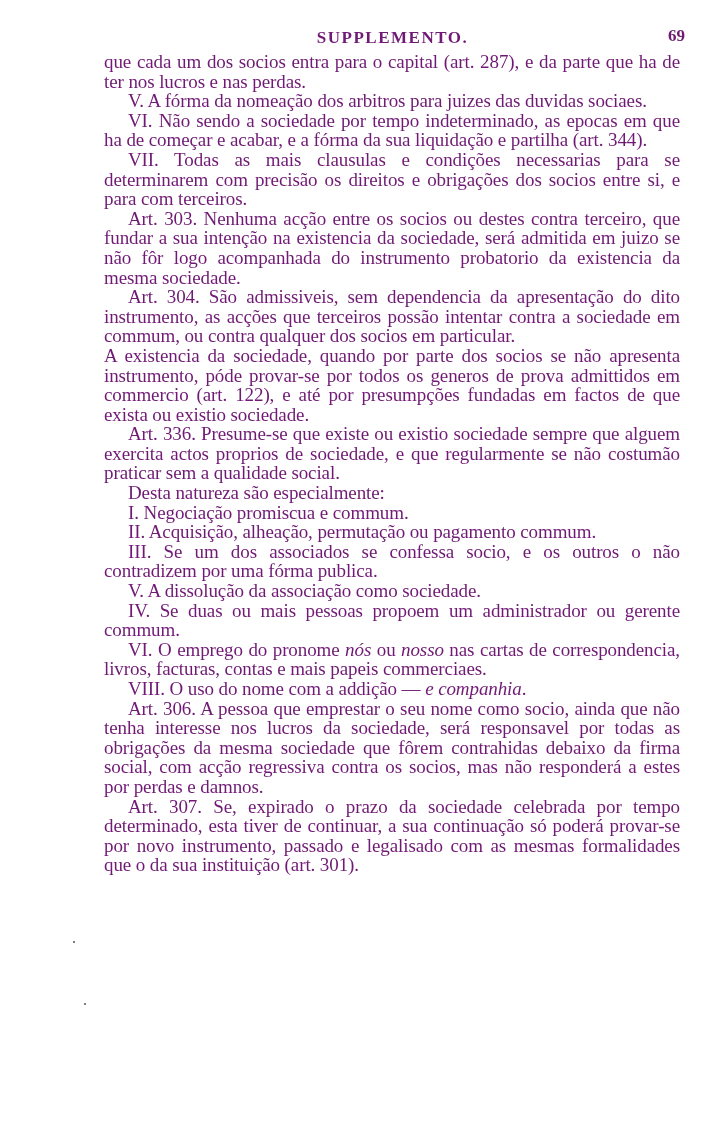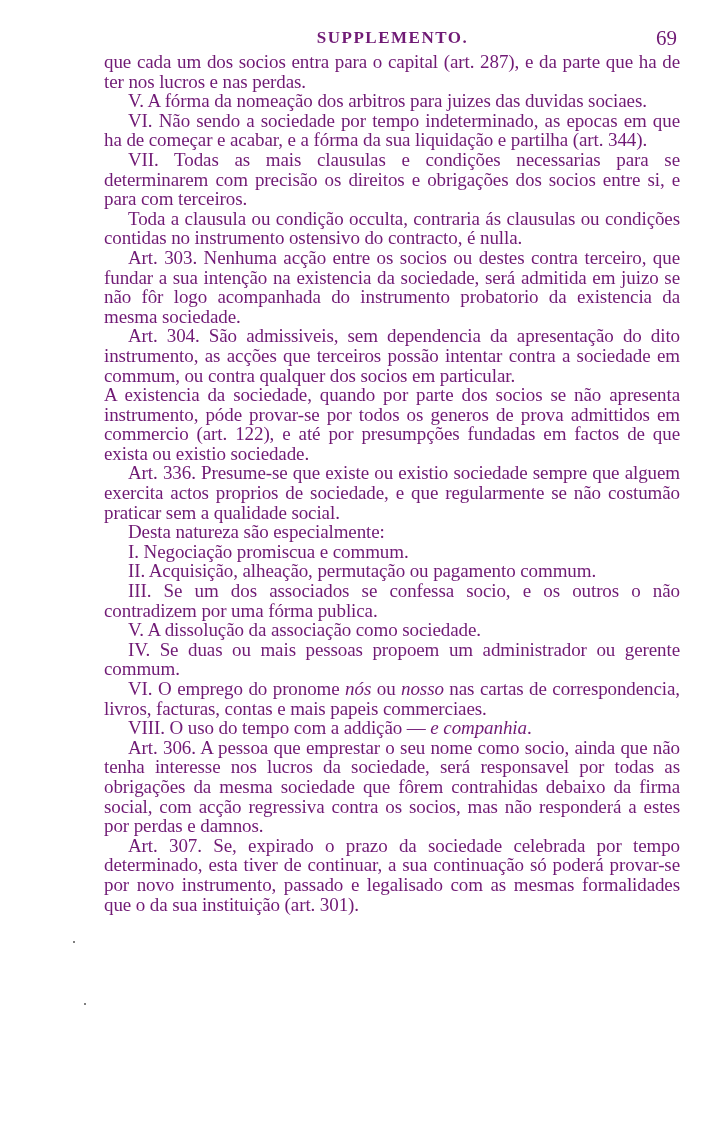--- a/index.html
+++ b/index.html
@@ -11,21 +11,21 @@
     margin-left: 40px;
   }
   .header {
     position: absolute; top: 28px; left: 60px; width: 585px; height: 24px;
   }
   .running-head {
     position: absolute; left: 0; right: 0; top: 0; text-align: center;
     font-weight: bold; font-size: 17px; letter-spacing: 1.5px;
   }
   .page-number {
-    position: absolute; right: 8px; top: -2px; font-weight: normal; font-size: 21px;
+    position: absolute; right: 0; top: -2px; font-weight: bold; font-size: 17px;
   }
   .body-text {
     position: absolute; top: 52px; left: 64px; width: 576px;
     font-size: 19px; line-height: 19.6px; text-align: justify;
     letter-spacing: -0.1px;
   }
   .para { margin: 0; }
   .indent { text-indent: 24px; }
   .para i { }
   .blot {
@@ -40,33 +40,32 @@
   <div class="header">
     <div class="running-head">SUPPLEMENTO.</div>
     <div class="page-number">69</div>
   </div>
 
   <div class="body-text">
     <p class="para">que cada um dos socios entra para o capital (art. 287), e da parte que ha de ter nos lucros e nas perdas.</p>
     <p class="para indent">V. A fórma da nomeação dos arbitros para juizes das duvidas sociaes.</p>
     <p class="para indent">VI. Não sendo a sociedade por tempo indeterminado, as epocas em que ha de começar e acabar, e a fórma da sua liquidação e partilha (art. 344).</p>
     <p class="para indent">VII. Todas as mais clausulas e condições necessarias para se determinarem com precisão os direitos e obrigações dos socios entre si, e para com terceiros.</p>
-    <p class="para indent">Toda a clausula ou condição occulta, contraria ás clausulas ou condições contidas no instrumento ostensivo do contracto, é nulla.</p>
     <p class="para indent">Art. 303. Nenhuma acção entre os socios ou destes contra terceiro, que fundar a sua intenção na existencia da sociedade, será admitida em juizo se não fôr logo acompanhada do instrumento probatorio da existencia da mesma sociedade.</p>
     <p class="para indent">Art. 304. São admissiveis, sem dependencia da apresentação do dito instrumento, as acções que terceiros possão intentar contra a sociedade em commum, ou contra qualquer dos socios em particular.</p>
     <p class="para">A existencia da sociedade, quando por parte dos socios se não apresenta instrumento, póde provar-se por todos os generos de prova admittidos em commercio (art. 122), e até por presumpções fundadas em factos de que exista ou existio sociedade.</p>
     <p class="para indent">Art. 336. Presume-se que existe ou existio sociedade sempre que alguem exercita actos proprios de sociedade, e que regularmente se não costumão praticar sem a qualidade social.</p>
     <p class="para indent">Desta natureza são especialmente:</p>
     <p class="para indent">I. Negociação promiscua e commum.</p>
     <p class="para indent">II. Acquisição, alheação, permutação ou pagamento commum.</p>
     <p class="para indent">III. Se um dos associados se confessa socio, e os outros o não contradizem por uma fórma publica.</p>
     <p class="para indent">V. A dissolução da associação como sociedade.</p>
     <p class="para indent">IV. Se duas ou mais pessoas propoem um administrador ou gerente commum.</p>
     <p class="para indent"><span>VI. O emprego do pronome </span><i>nós</i><span> ou </span><i>nosso</i><span> nas cartas de correspondencia, livros, facturas, contas e mais papeis commerciaes.</span></p>
-    <p class="para indent"><span>VIII. O uso do tempo com a addição — </span><i>e companhia</i><span>.</span></p>
+    <p class="para indent"><span>VIII. O uso do nome com a addição — </span><i>e companhia</i><span>.</span></p>
     <p class="para indent">Art. 306. A pessoa que emprestar o seu nome como socio, ainda que não tenha interesse nos lucros da sociedade, será responsavel por todas as obrigações da mesma sociedade que fôrem contrahidas debaixo da firma social, com acção regressiva contra os socios, mas não responderá a estes por perdas e damnos.</p>
     <p class="para indent">Art. 307. Se, expirado o prazo da sociedade celebrada por tempo determinado, esta tiver de continuar, a sua continuação só poderá provar-se por novo instrumento, passado e legalisado com as mesmas formalidades que o da sua instituição (art. 301).</p>
   </div>
 
   <svg class="blot" viewBox="0 0 38 64">
     <path d="M38 2 C26 6 14 16 12 30 C10 44 22 56 38 62 Z" fill="#111"></path>
     <path d="M30 6 C24 10 20 16 18 22" stroke="#666" stroke-width="2" fill="none" stroke-dasharray="2 2"></path>
   </svg>
   <span class="speck" style="left:682px;top:104px;"></span>
   <span class="speck" style="left:678px;top:410px;"></span>

